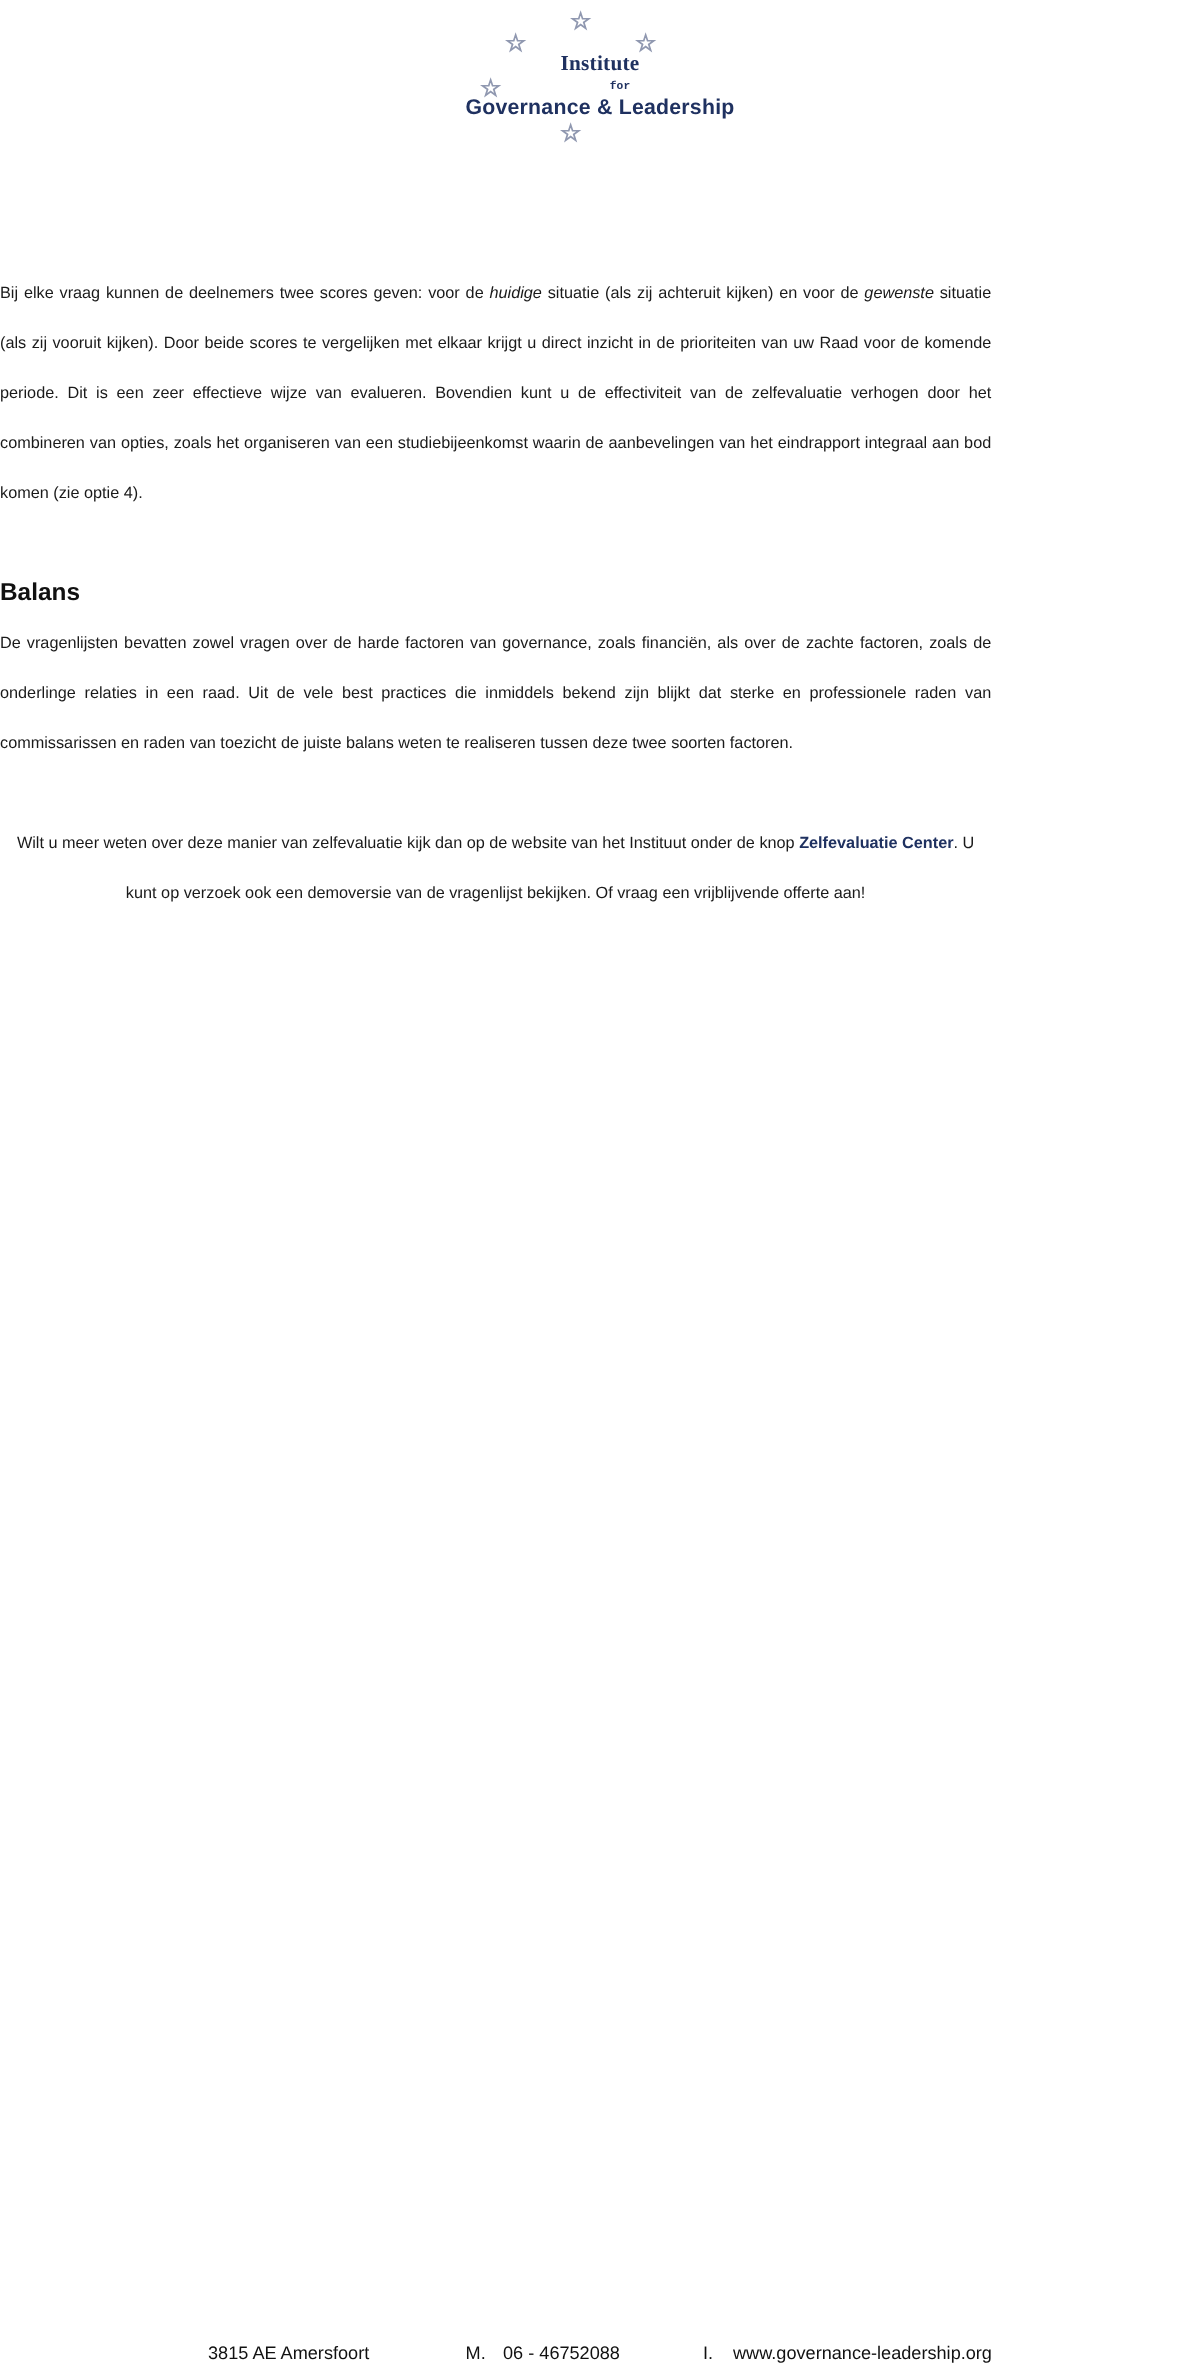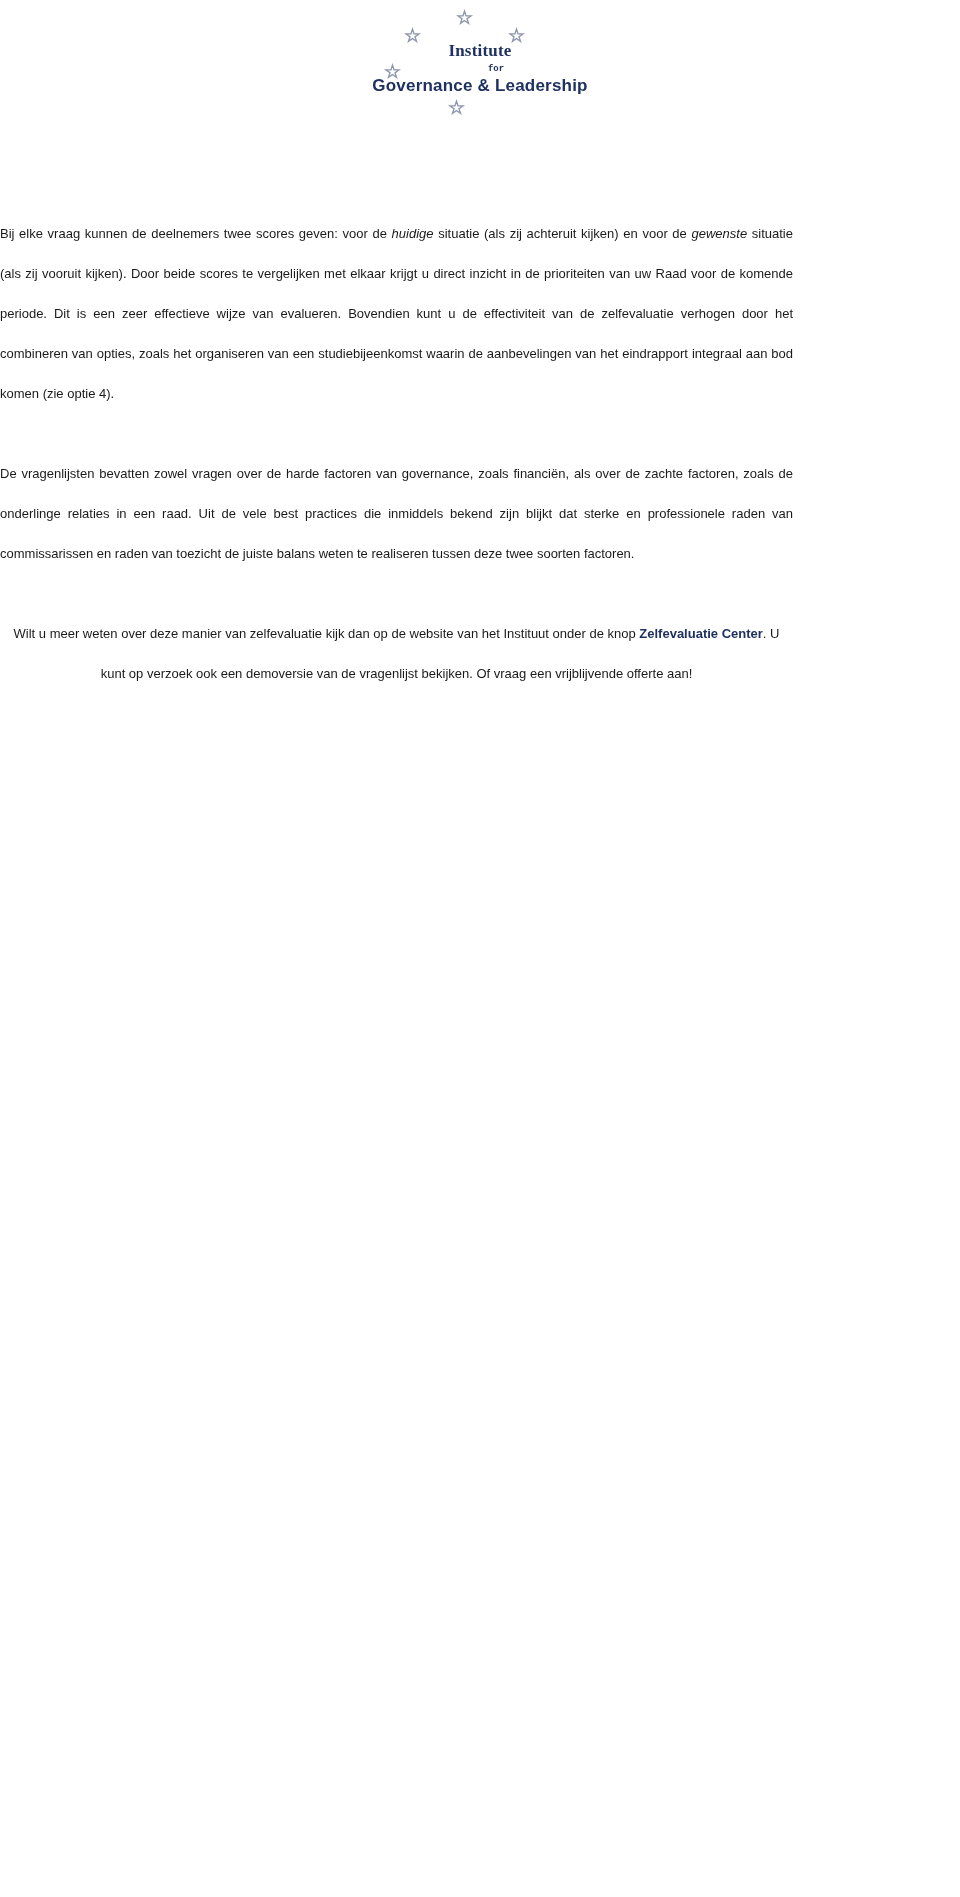--- a/index.html
+++ b/index.html
@@ -158,27 +158,35 @@
     <div class="logo-word-gl">Governance &amp; Leadership</div>
   </div>
 </div>
 
 <div class="doc">
 
   <p class="para"><span>Bij elke vraag kunnen de deelnemers twee scores geven: voor de </span><em class="it">huidige</em><span> situatie (als zij achteruit kijken) en voor de </span><em class="it">gewenste</em><span> situatie (als zij vooruit kijken). Door beide scores te vergelijken met elkaar krijgt u direct inzicht in de prioriteiten van uw Raad voor de komende periode. Dit is een zeer effectieve wijze van evalueren. Bovendien kunt u de effectiviteit van de zelfevaluatie verhogen door het combineren van opties, zoals het organiseren van een studiebijeenkomst waarin de aanbevelingen van het eindrapport integraal aan bod komen (zie optie 4).</span></p>
 
   <div class="spacer-sm"></div>
 
+  <h3 class="section-heading">Balans</h3>
 
   <p class="para">De vragenlijsten bevatten zowel vragen over de harde factoren van governance, zoals financiën, als over de zachte factoren, zoals de onderlinge relaties in een raad. Uit de vele best practices die inmiddels bekend zijn blijkt dat sterke en professionele raden van commissarissen en raden van toezicht de juiste balans weten te realiseren tussen deze twee soorten factoren.</p>
 
   <div class="spacer-md"></div>
 
   <p class="para no-just"><span>Wilt u meer weten over deze manier van zelfevaluatie kijk dan op de website van het Instituut onder de knop </span><strong class="b-navy">Zelfevaluatie Center</strong><span>. U kunt op verzoek ook een demoversie van de vragenlijst bekijken. Of vraag een vrijblijvende offerte aan!</span></p>
 
 </div>
 
 <div class="footer">
   <table class="footer-table">
     <tbody>
+    <tr>
+      <td class="fc-addr">3815 AE Amersfoort</td>
+      <td class="fc-lbl">M.</td>
+      <td class="fc-val">06 - 46752088</td>
+      <td class="fc-lbl2">I.</td>
+      <td class="fc-val2">www.governance-leadership.org</td>
+    </tr>
   </tbody>
     </table>
 </div>
 
 </body></html>

